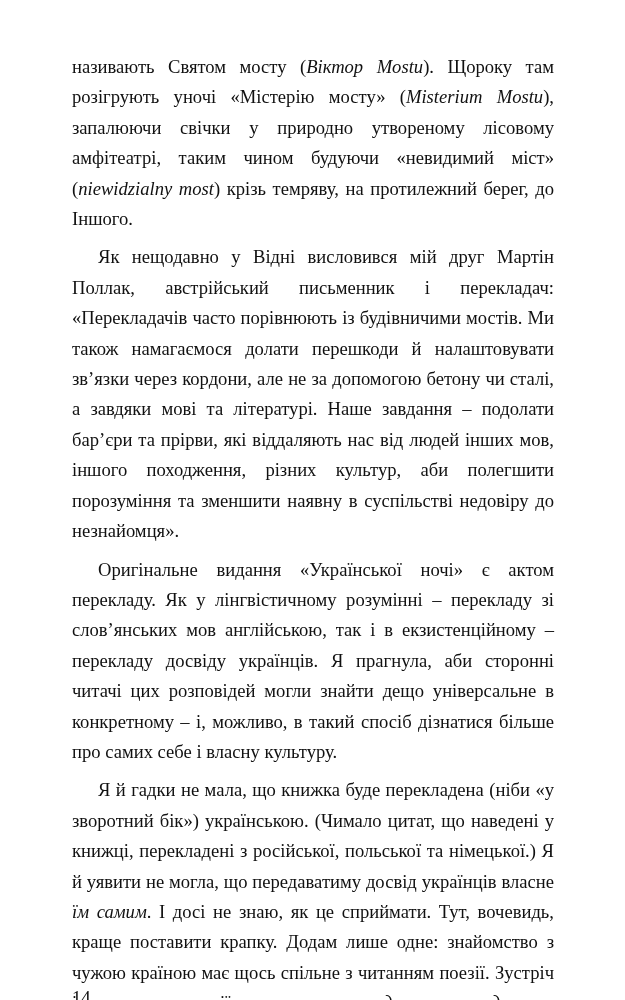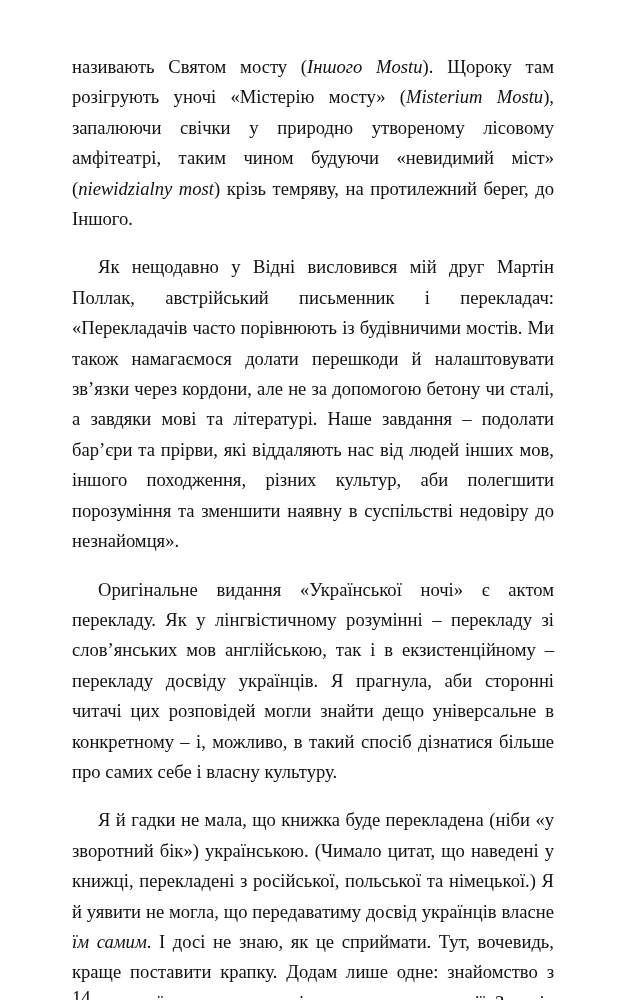--- a/index.html
+++ b/index.html
@@ -35,38 +35,38 @@
     text-justify: inter-word;
     font-size: 18.6px;
     line-height: 30.4px;
     text-indent: 0;
     hyphens: manual;
   }
   .para.indent {
     text-indent: 26px;
   }
   .para + .para {
-    margin-top: 18px;
+    margin-top: 8px;
   }
   em {
     font-style: italic;
   }
   .folio {
     position: absolute;
     left: 72px;
     top: 987px;
     font-size: 18.6px;
     line-height: 22px;
     color: #111111;
   }
 </style>
 </head>
 <body>
 
 <div class="page">
   <div class="textblock">
-    <p class="para" id="p1">називають Святом мосту (<em>Іншого Mostu</em>). Щороку там розігрують уночі «Містерію мосту» (<em>Misterium Mostu</em>), запалюючи свічки у природно утвореному лісовому амфітеатрі, таким чином будуючи «невидимий міст» (<em>niewidzialny most</em>) крізь темряву, на протилежний берег, до Іншого.</p>
+    <p class="para" id="p1">називають Святом мосту (<em>Віктор Mostu</em>). Щороку там розігрують уночі «Містерію мосту» (<em>Misterium Mostu</em>), запалюючи свічки у природно утвореному лісовому амфітеатрі, таким чином будуючи «невидимий міст» (<em>niewidzialny most</em>) крізь темряву, на протилежний берег, до Іншого.</p>
     <p class="para indent" id="p2">Як нещодавно у Відні висловився мій друг Мартін Поллак, австрійський письменник і перекладач: «Перекладачів часто порівнюють із будівничими мостів. Ми також намагаємося долати перешкоди й налаштовувати зв’язки через кордони, але не за допомогою бетону чи сталі, а завдяки мові та літературі. Наше завдання – подолати бар’єри та прірви, які віддаляють нас від людей інших мов, іншого походження, різних культур, аби полегшити порозуміння та зменшити наявну в суспільстві недовіру до незнайомця».</p>
     <p class="para indent" id="p3">Оригінальне видання «Української ночі» є актом перекладу. Як у лінгвістичному розумінні – перекладу зі слов’янських мов англійською, так і в екзистенційному – перекладу досвіду українців. Я прагнула, аби сторонні читачі цих розповідей могли знайти дещо універсальне в конкретному – і, можливо, в такий спосіб дізнатися більше про самих себе і власну культуру.</p>
     <p class="para indent" id="p4">Я й гадки не мала, що книжка буде перекладена (ніби «у зворотний бік») українською. (Чимало цитат, що наведені у книжці, перекладені з російської, польської та німецької.) Я й уявити не могла, що передаватиму досвід українців власне <em>їм самим</em>. І досі не знаю, як це сприймати. Тут, вочевидь, краще поставити крапку. Додам лише одне: знайомство з чужою країною має щось спільне з читанням поезії. Зустріч із «мовою поезії – <em>мовою складною, ускладненою, загальмованою</em>», як писав літературознавець Віктор Шкловський – є певним досвідом . Подеколи це просто відчуття втрати орієнтирів у світі, що зробився дивним, відчуття,</p>
   </div>
   <div class="folio">14</div>
 </div>
 
 </body></html>

